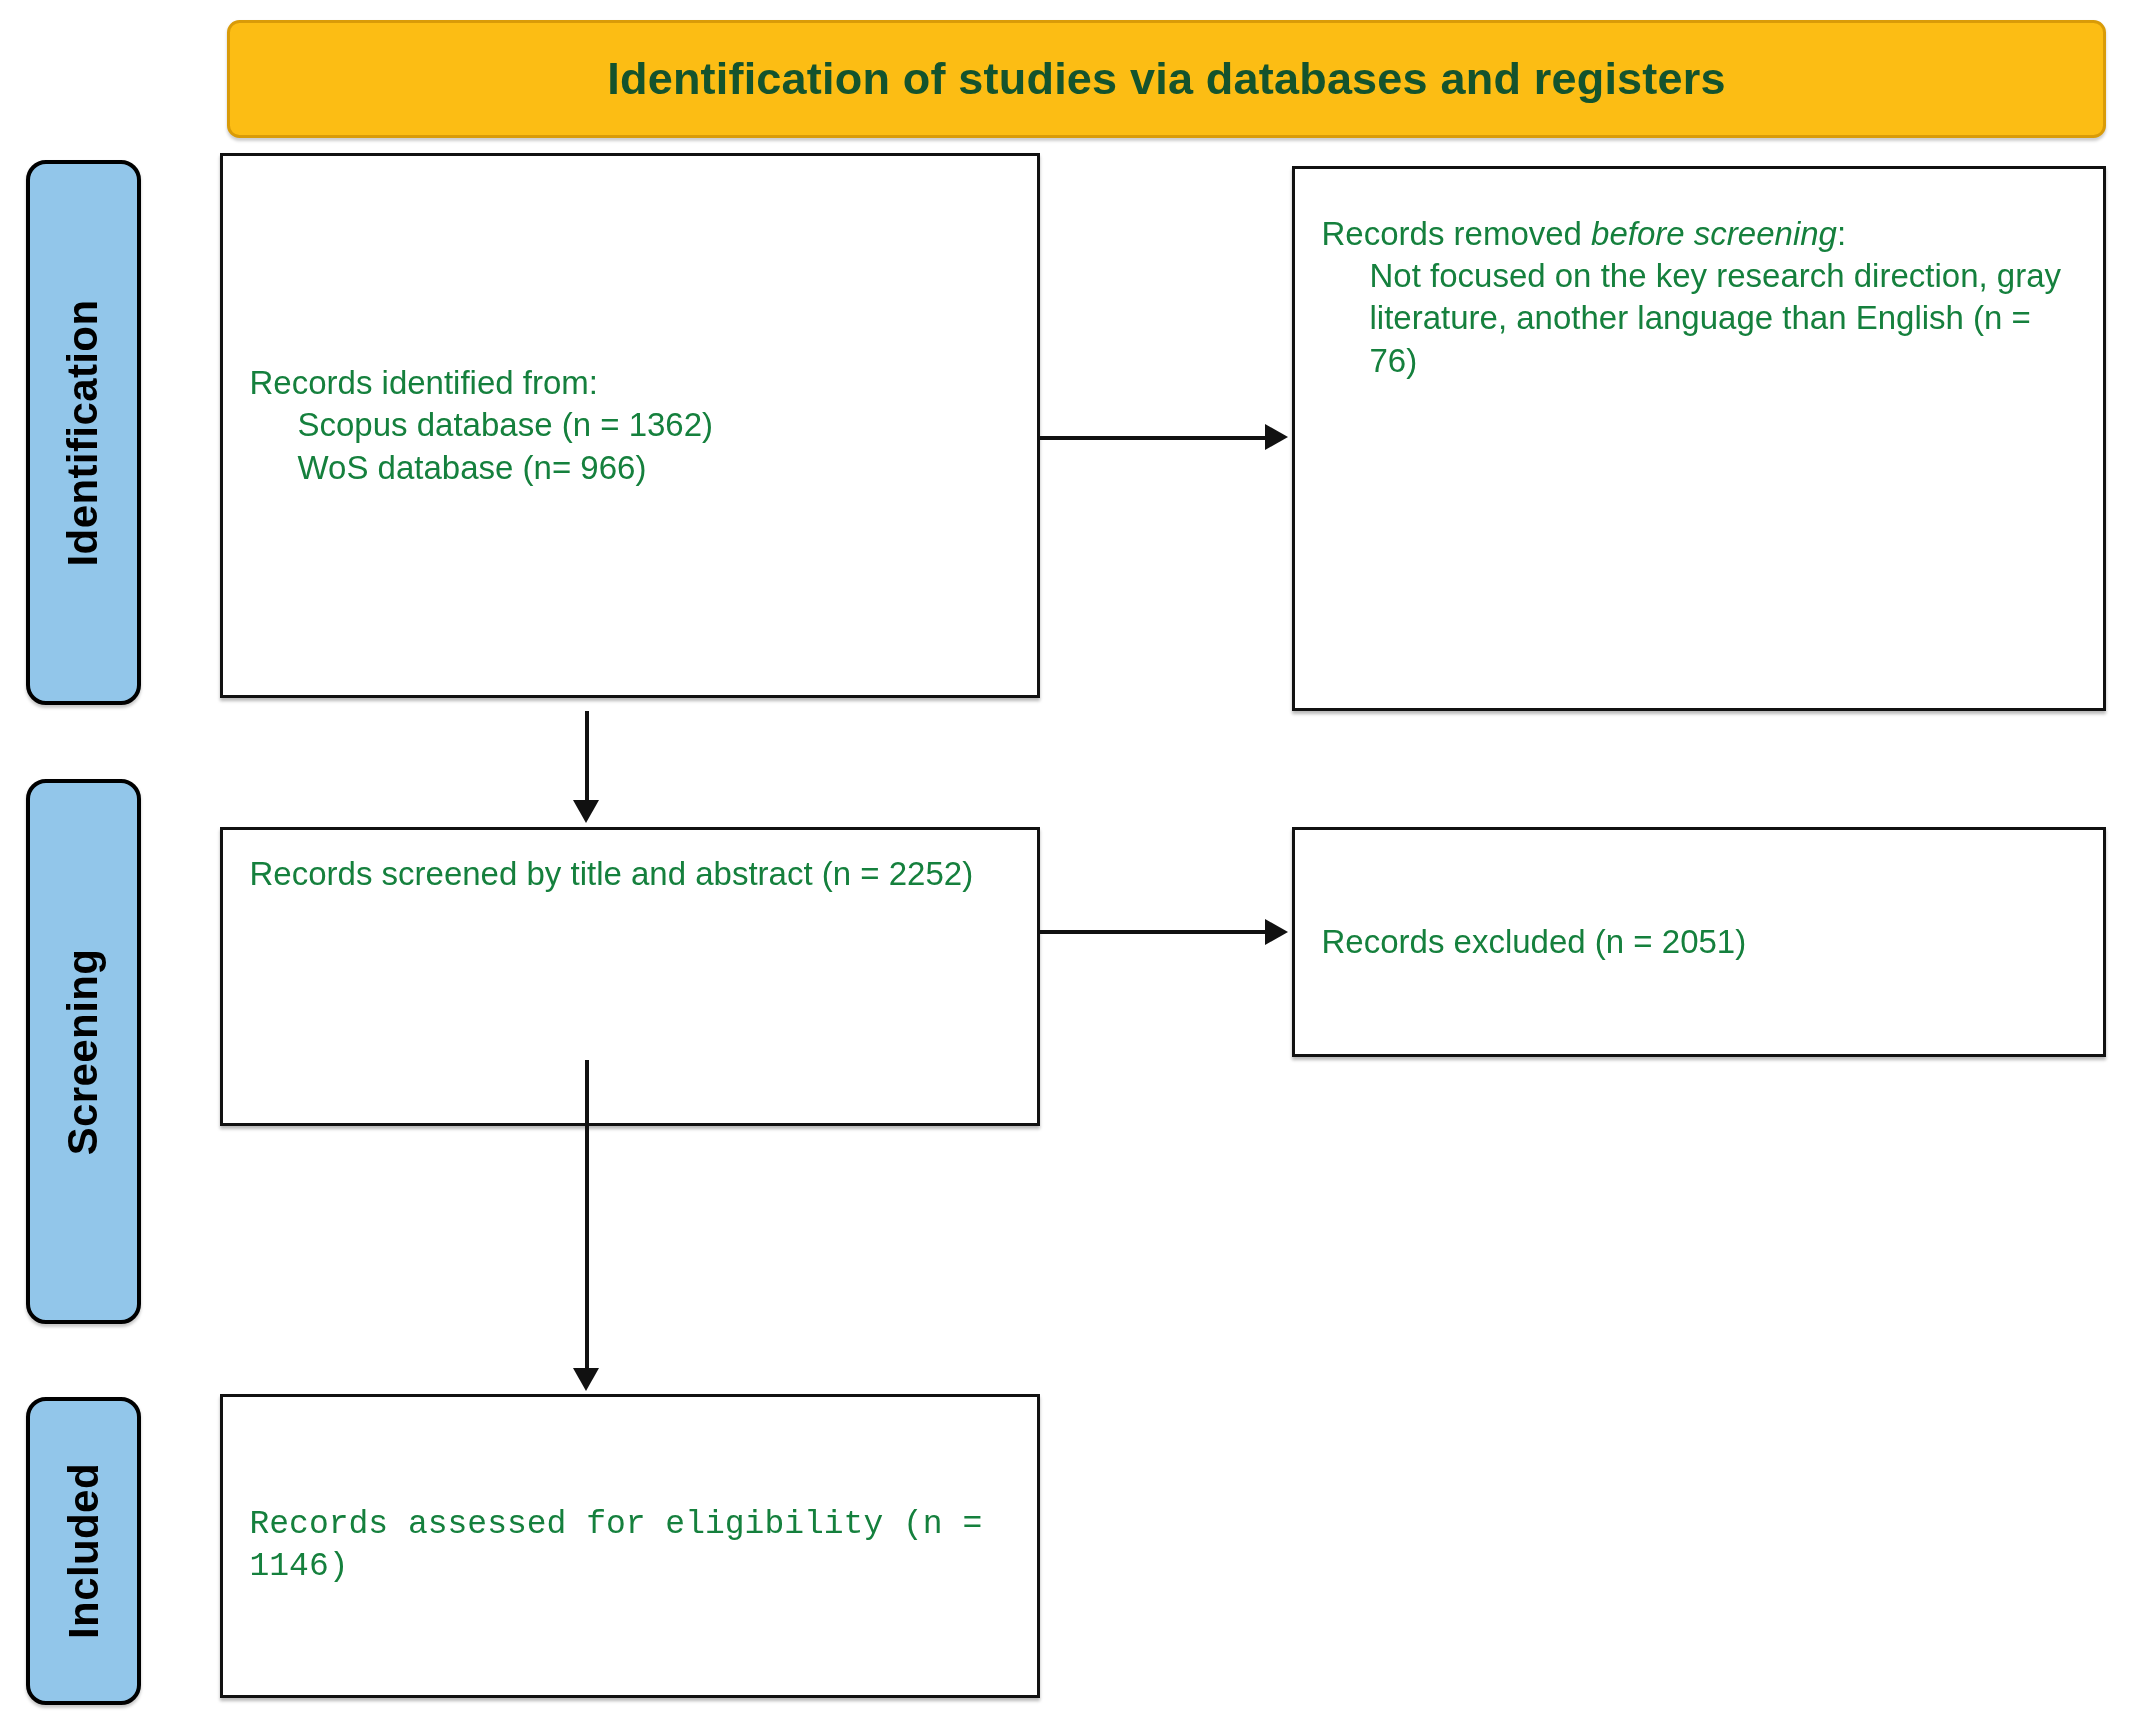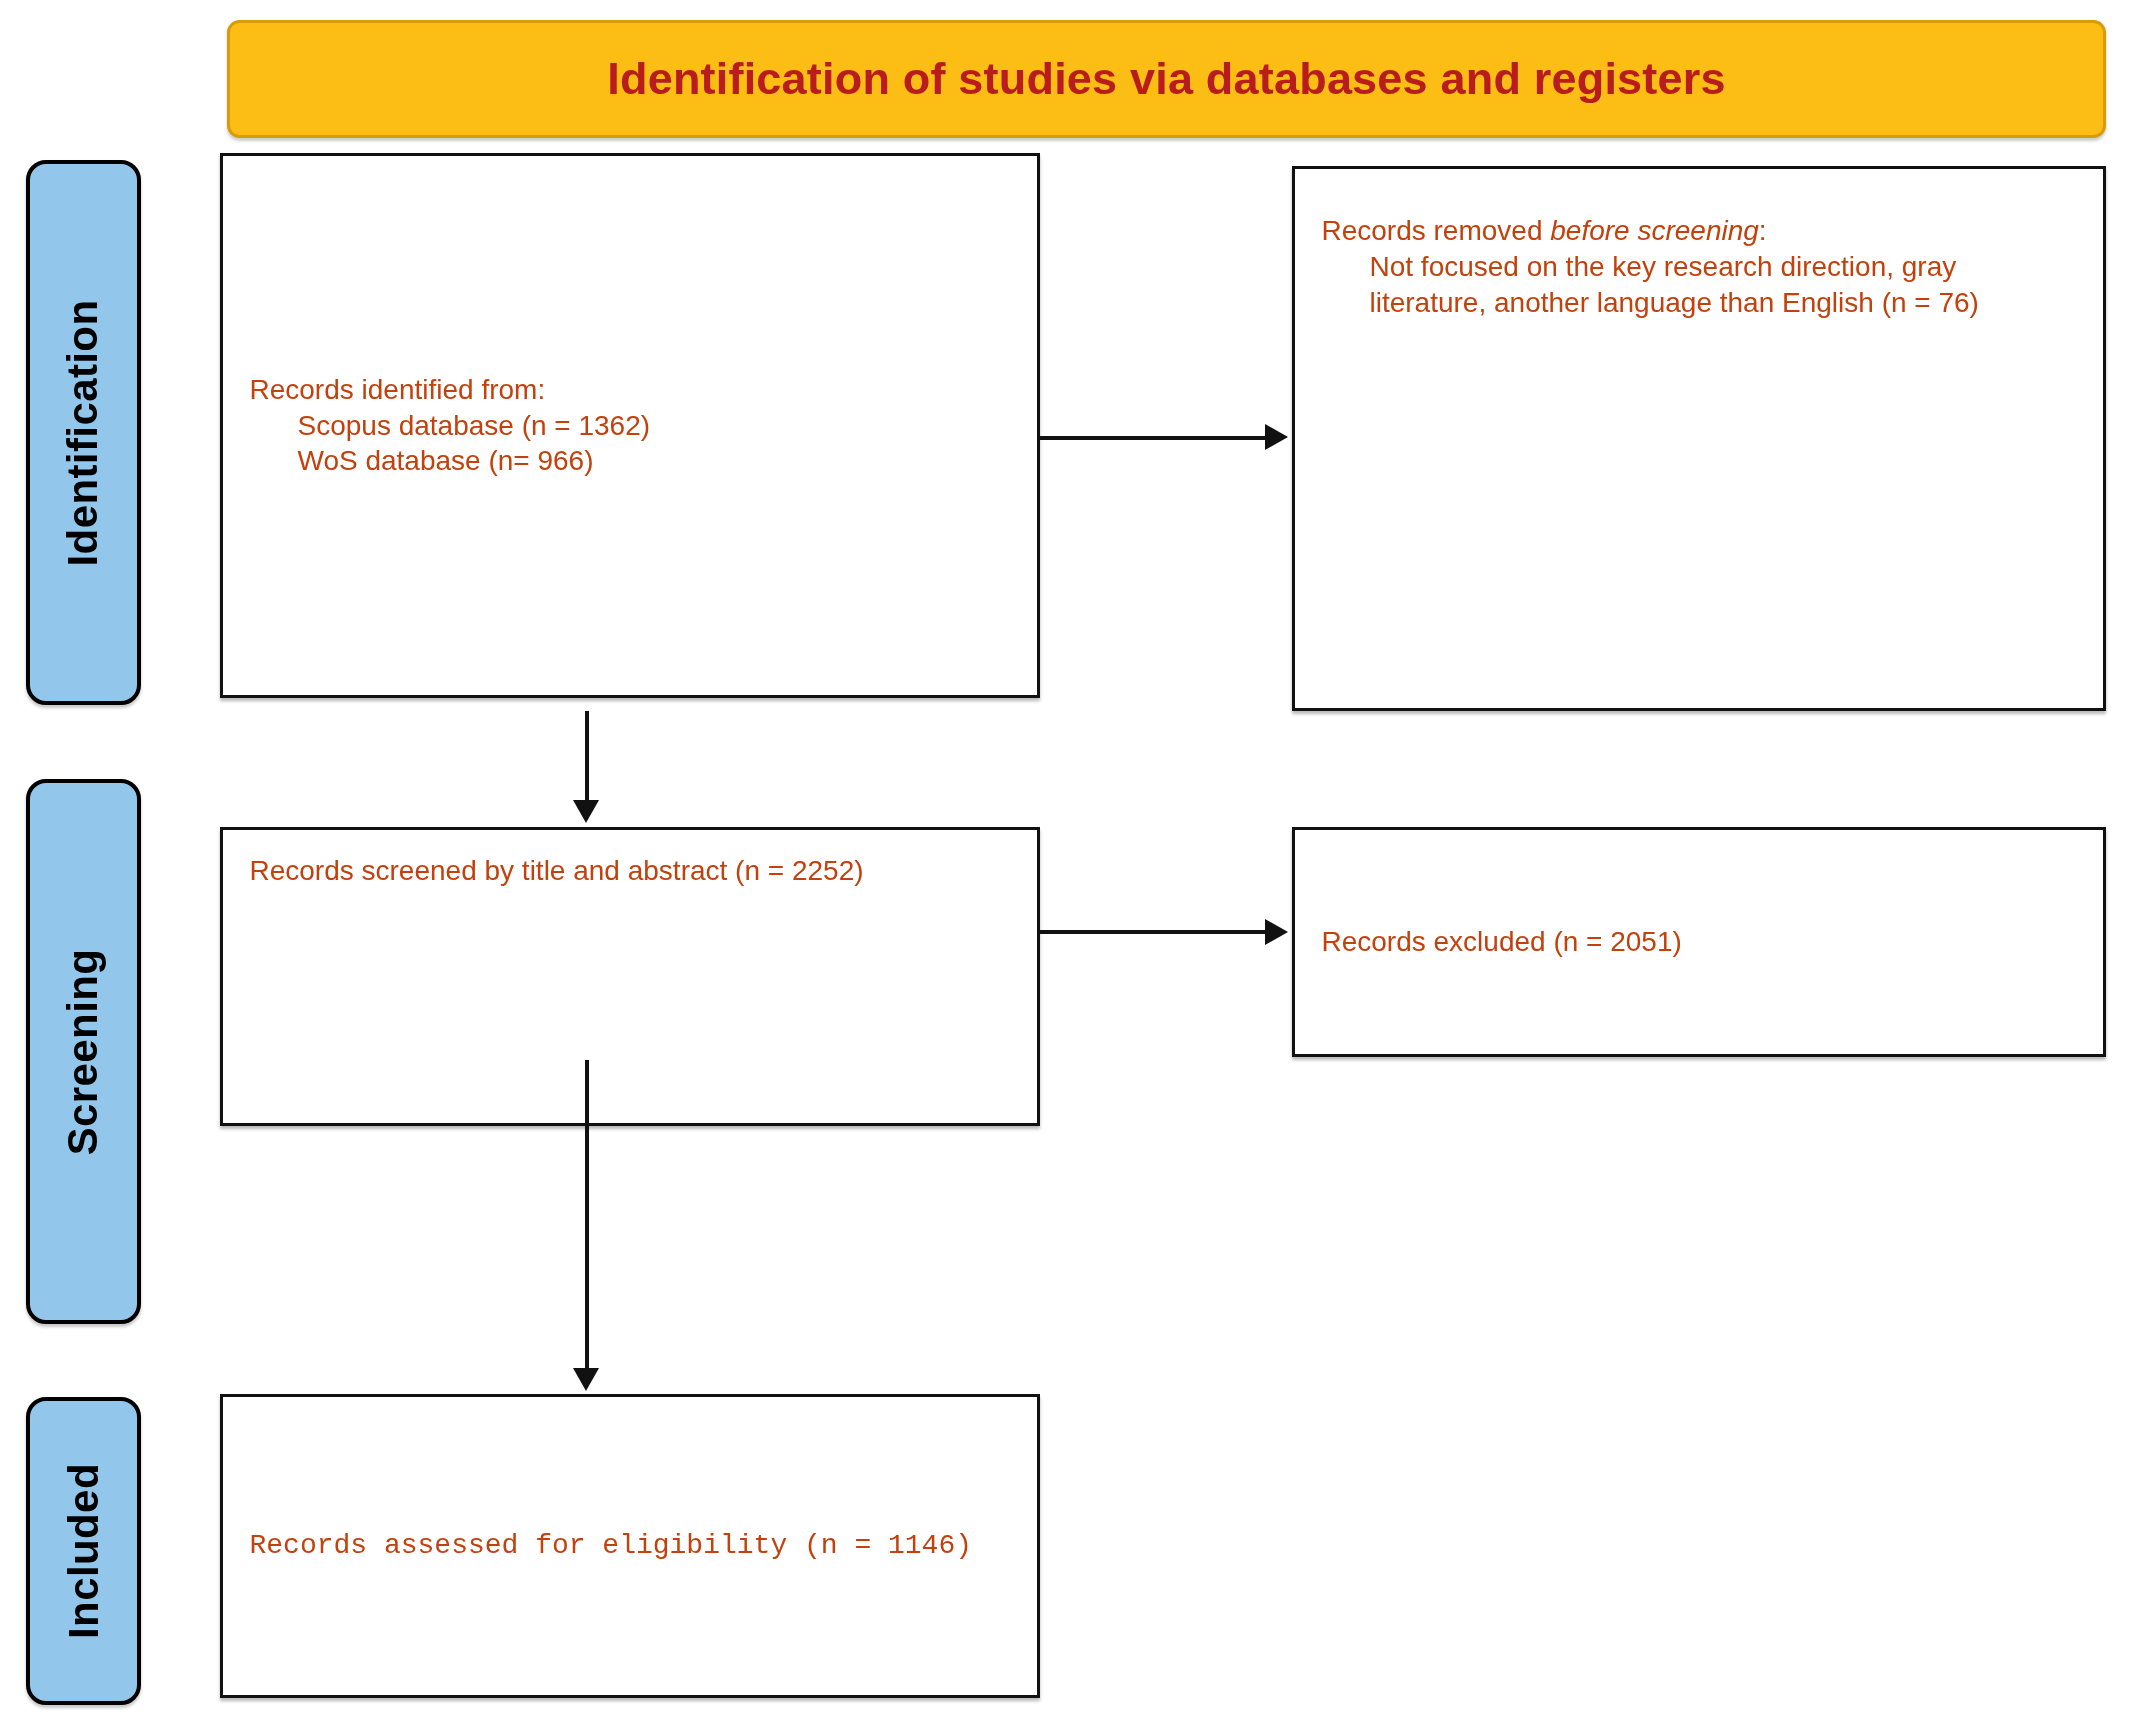--- a/index.html
+++ b/index.html
@@ -30,21 +30,21 @@
     border-radius: 12.5px;
     box-sizing: border-box;
     display: flex;
     align-items: center;
     justify-content: center;
     box-shadow: 0 2.3px 3.1px rgba(0,0,0,0.20);
   }
   .banner-title {
     font-size: 45px;
     font-weight: bold;
-    color: #b91c1c;
+    color: #14532d;
     letter-spacing: 0.2px;
     text-align: center;
     white-space: nowrap;
   }
 
   
   .stage-tab {
     position: absolute;
     background: #92C6EA;
     border: 4.7px solid #000000;
@@ -73,23 +73,23 @@
     background: #FFFFFF;
     border: 3.9px solid #111111;
     box-sizing: border-box;
     box-shadow: 0 3.1px 3.1px rgba(0,0,0,0.28);
     padding: 0 26.5px;
     display: flex;
     flex-direction: column;
     justify-content: center;
   }
   .flow-text {
-    font-size: 28px;
+    font-size: 33px;
     line-height: 1.28;
-    color: #c2410c;
+    color: #15803d;
   }
   .flow-text .indent {
     display: block;
     padding-left: 48px;
   }
   .flow-text .indent-block {
     display: block;
     padding-left: 48px;
   }
   .flow-text em {

